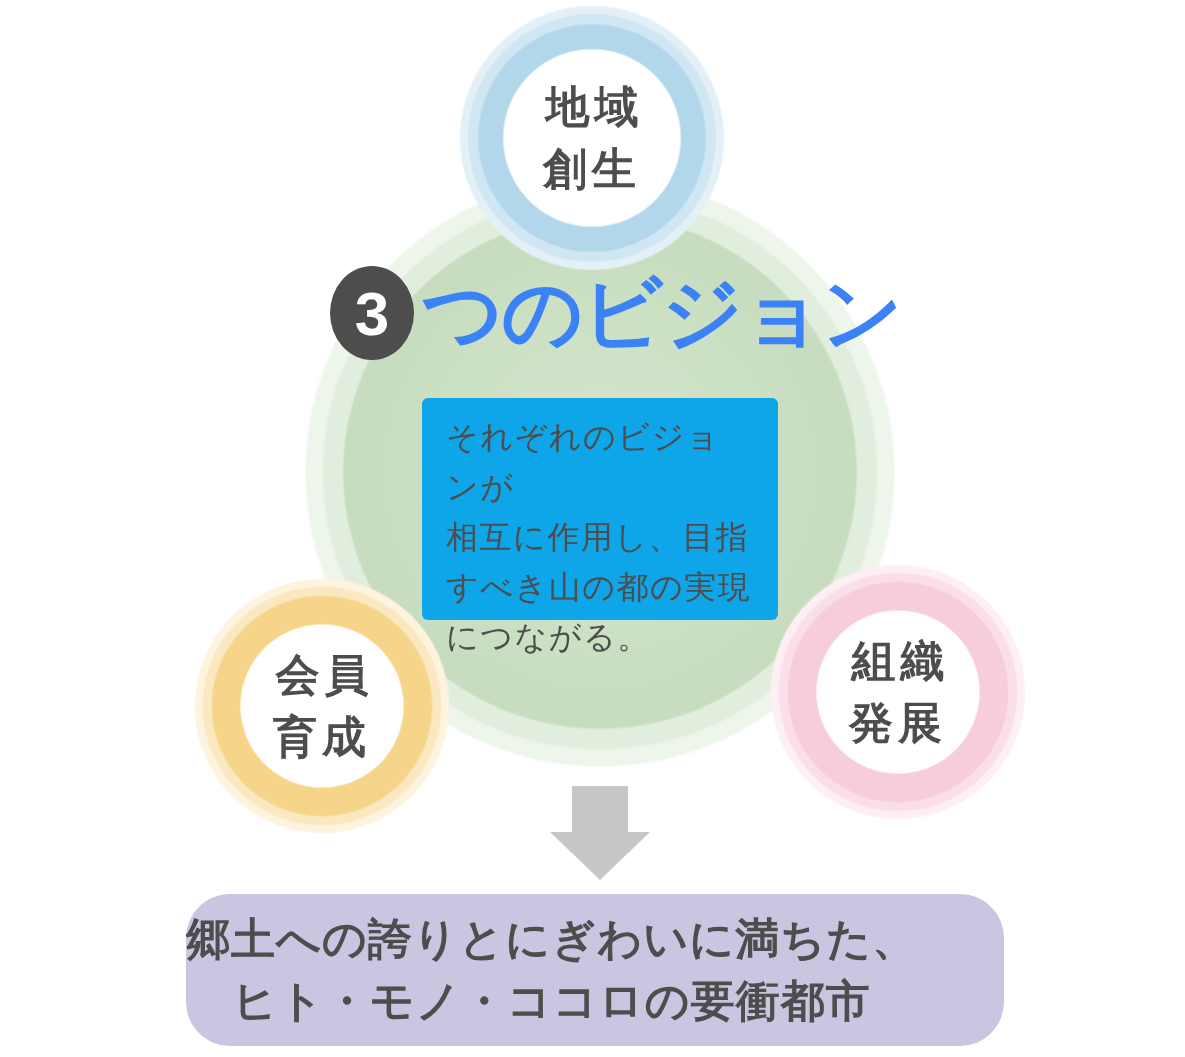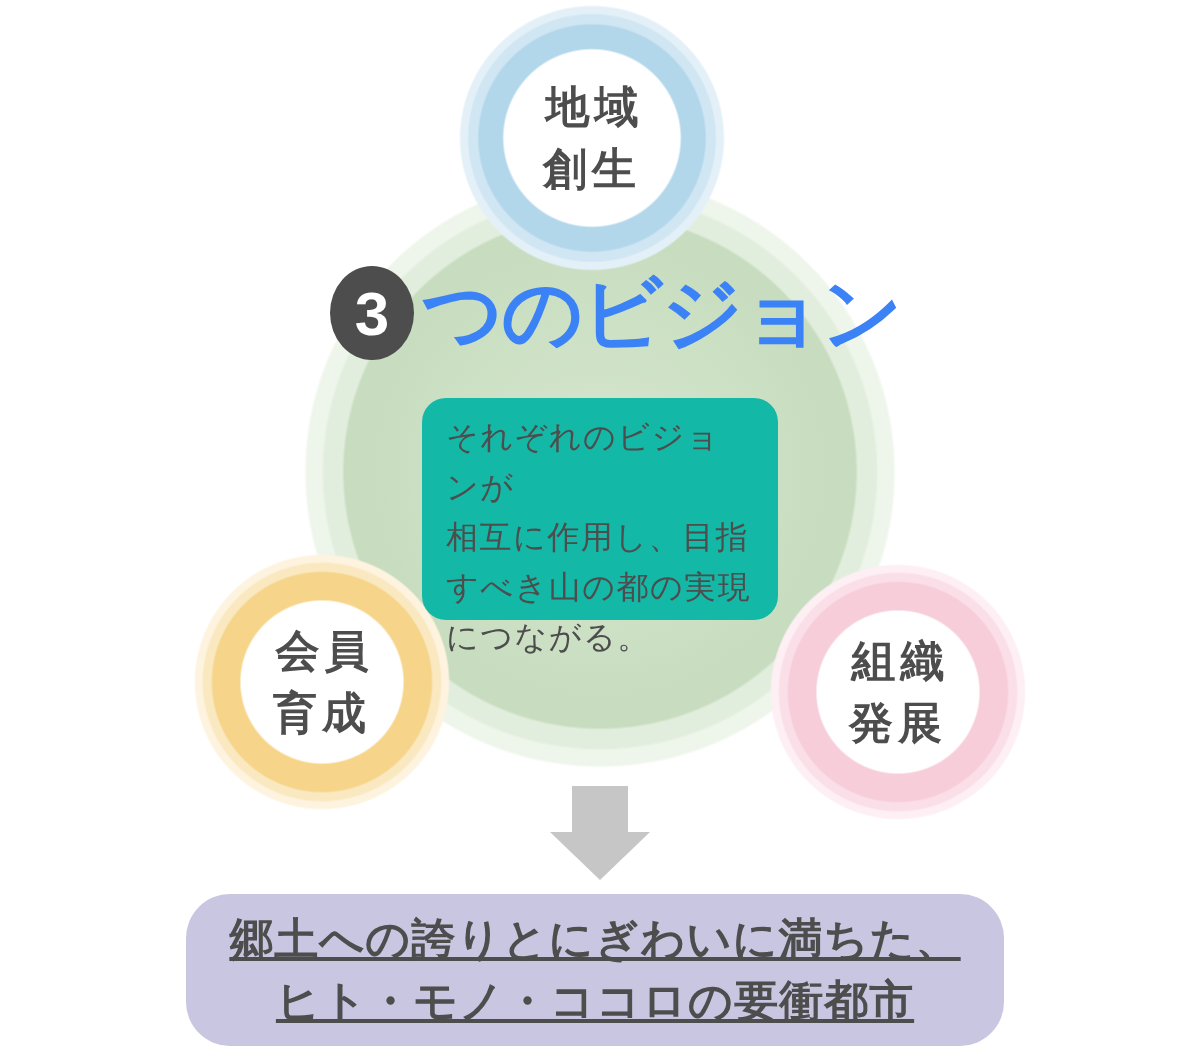--- a/index.html
+++ b/index.html
@@ -40,21 +40,21 @@
   .node-blue{
     left:457px;top:3px;width:270px;height:270px;
     background:radial-gradient(circle closest-side,
       #ffffff 0 65%,
       #b2d7eb 66.5% 83.5%,
       #d0e6f3 85% 91%,
       #e3f0f8 92.5% 97%,
       rgba(255,255,255,0) 98.5% 100%);
   }
   .node-yellow{
-    left:192px;top:552px;width:260px;height:260px;
+    left:192px;top:576px;width:260px;height:260px;
     background:radial-gradient(circle closest-side,
       #ffffff 0 62%,
       #f6d58b 63.5% 84%,
       #fae8c0 85.5% 91%,
       #fdf3de 92.5% 97%,
       rgba(255,255,255,0) 98.5% 100%);
   }
   .node-pink{
     left:768px;top:562px;width:260px;height:260px;
     background:radial-gradient(circle closest-side,
@@ -77,37 +77,37 @@
     color:#ffffff;font-size:62px;font-weight:800;
   }
   .title-text{
     font-size:80px;font-weight:800;color:#3b82f6;
     letter-spacing:-2px;line-height:1;
   }
 
   
   .note-card{
     position:absolute;left:422px;top:398px;width:356px;height:222px;
-    background:#14b8a6;border-radius:24px;
+    background:#0ea5e9;border-radius:6px;
     box-sizing:border-box;padding:14px 24px;
   }
   .note-text{
     white-space:pre-line;
     font-size:32px;line-height:50px;font-weight:500;
     letter-spacing:1.5px;color:#4d4d4d;
   }
 
   
   .down-arrow{position:absolute;left:550px;top:786px;width:100px;height:94px;}
 
   
   .outcome-banner{
     position:absolute;left:186px;top:894px;width:818px;height:152px;
     background:#c9c6e1;border-radius:44px;
-    display:flex;align-items:center;justify-content:center;text-decoration:underline;
+    display:flex;align-items:center;
   }
   .outcome-text{
     white-space:pre-line;text-align:center;
     font-size:44px;line-height:62px;font-weight:600;
     letter-spacing:1px;color:#4d4d4d;
   }
 </style>
 </head>
 <body>
 

